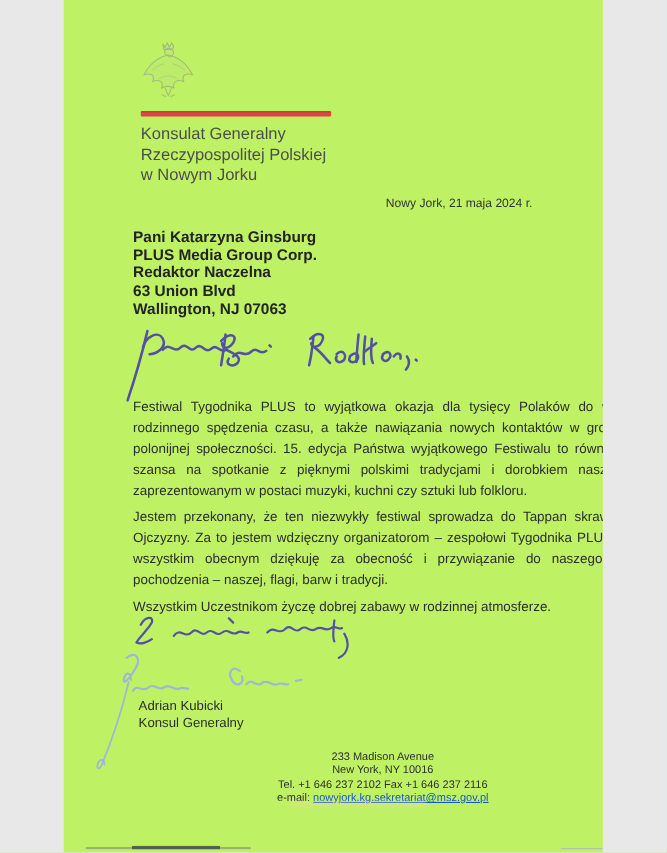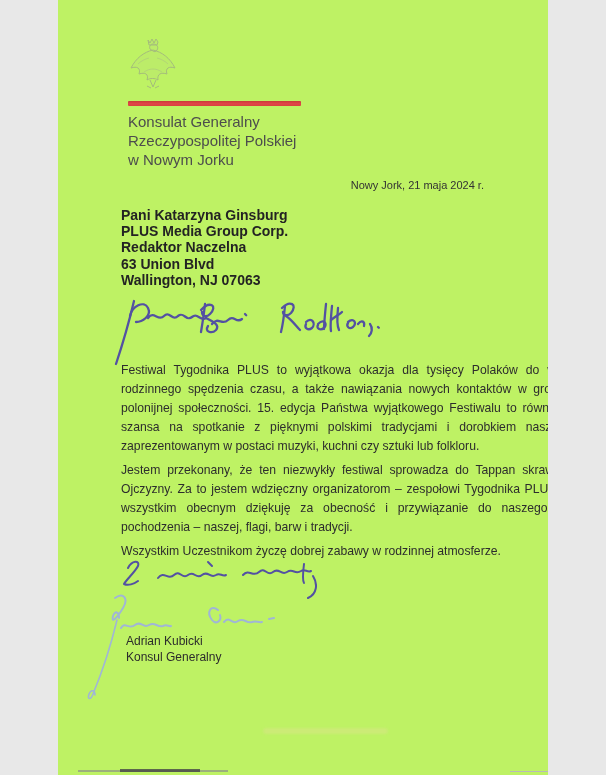--- a/index.html
+++ b/index.html
@@ -134,19 +134,28 @@
       <path d="M141,32 C147,25 149,36 155,31 C161,27 163,34 169,32 C173,30 175,33 179,32"></path>
       <path d="M186,29 l5,-1"></path>
     </g>
   </svg>
 
   <div class="signatory">
     <div>Adrian Kubicki</div>
     <div>Konsul Generalny</div>
   </div>
 
+  <div class="footer">
+    <div>233 Madison Avenue</div>
+    <div>New York, NY 10016</div>
+    <div>Tel. +1 646 237 2102 Fax +1 646 237 2116</div>
+    <div>
+      <span>e-mail:</span>
+      <a>nowyjork.kg.sekretariat@msz.gov.pl</a>
+    </div>
+  </div>
 
   <div class="artifact smudge"></div>
   <div class="artifact scanline1"></div>
   <div class="artifact scanline2"></div>
   <div class="artifact scanline3"></div>
 
 </div>
 
 </body></html>

